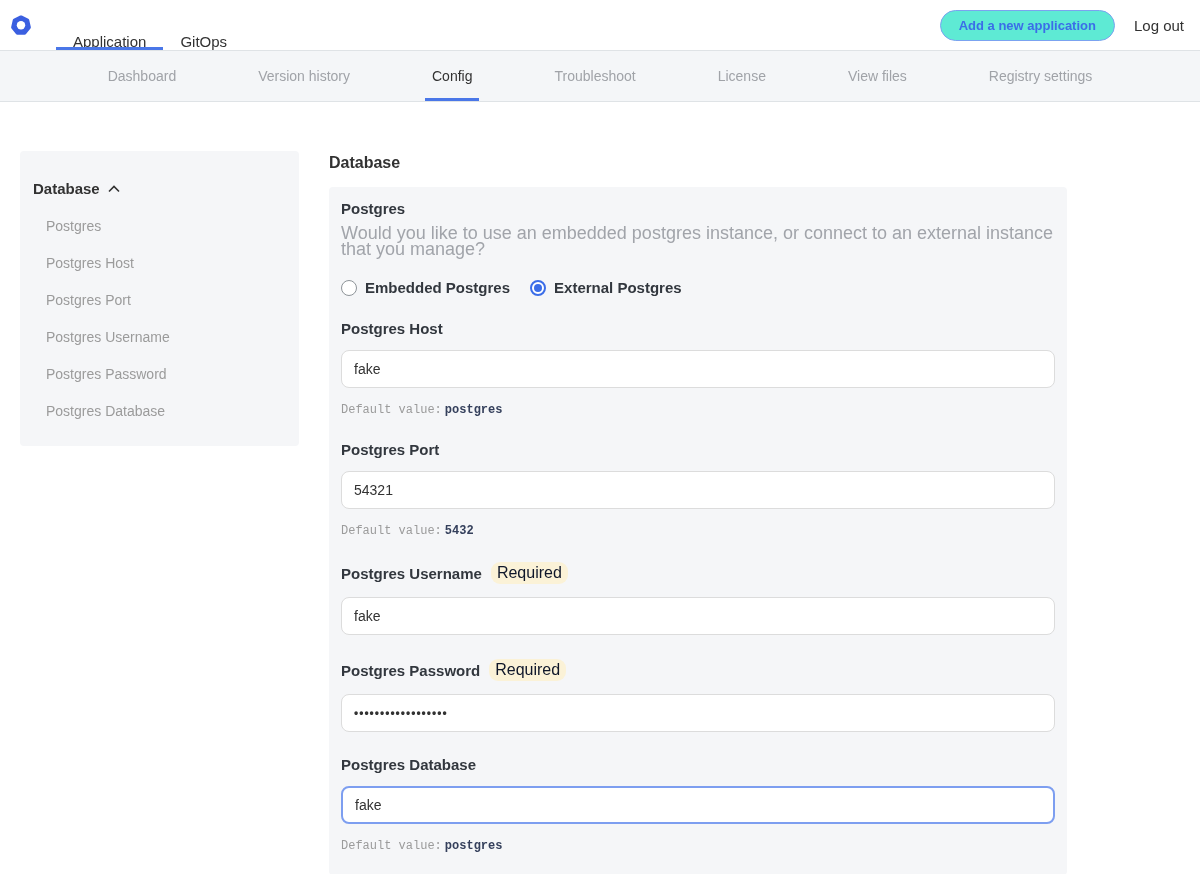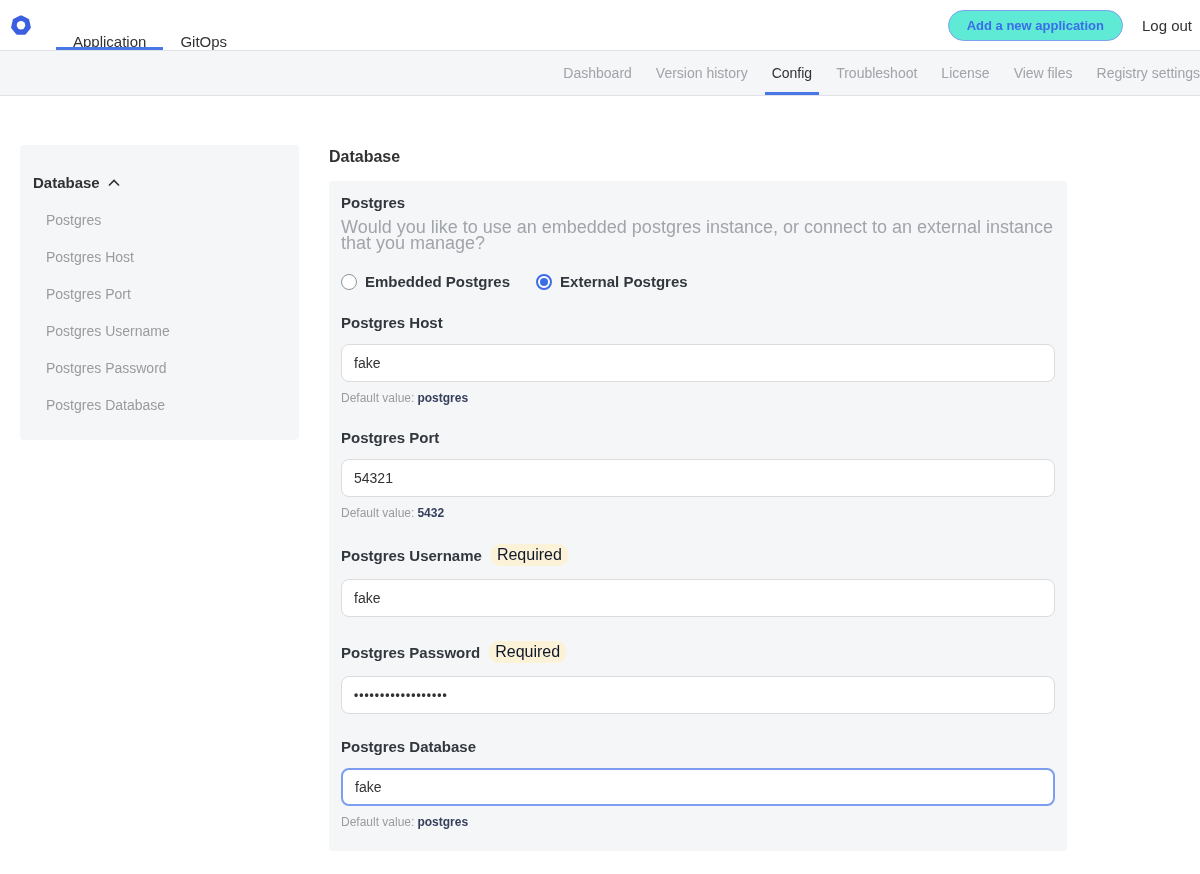--- a/index.html
+++ b/index.html
@@ -6,24 +6,24 @@
   html,body { width:1200px; height:874px; background:#fff; font-family:"Liberation Sans", sans-serif; overflow:hidden; }
 
   
   .topnav { height:50px; display:flex; align-items:stretch; background:#fff; position:relative; }
   .logo-wrap { align-self:center; margin-left:10px; width:22px; height:23px; display:flex; align-items:center; }
   .top-tabs { display:flex; margin-left:24px; }
   .top-tab { position:relative; display:flex; align-items:flex-end; padding:0 17px; font-size:15px; color:#323232; font-weight:500; cursor:pointer; }
   .top-tab.active::after { content:""; position:absolute; left:0; right:0; bottom:0; height:3px; background:#4a77e8; }
   .topnav-right { margin-left:auto; display:flex; align-items:center; }
   .add-app-btn { height:31px; border:1px solid #7ba3f0; border-radius:16px; background:#5eead4; color:#3b6de8; font-weight:bold; font-size:13px; padding:0 18px; margin-right:19px; cursor:pointer; font-family:"Liberation Sans", sans-serif; }
-  .logout { font-size:15px; color:#323232; margin-right:8px; cursor:pointer; }
+  .logout { font-size:15px; color:#323232; margin-right:16px; cursor:pointer; }
 
   
-  .subnav { height:46px; background:#f4f6f8; border-top:1px solid #dfe3e6; border-bottom:1px solid #dfe3e6; display:flex; justify-content:flex-end; gap:24px; }
+  .subnav { height:52px; background:#f4f6f8; border-top:1px solid #dfe3e6; border-bottom:1px solid #dfe3e6; display:flex; justify-content:center; gap:82px; }
   .subnav-item { position:relative; display:flex; align-items:center; height:100%; font-size:14px; color:#a0a3a8; cursor:pointer; }
   .subnav-item.active { color:#323232; font-weight:500; }
   .subnav-item.active::after { content:""; position:absolute; left:-7px; right:-7px; bottom:0; height:3px; background:#4a77e8; }
 
   
   .content { display:flex; align-items:flex-start; padding-left:20px; }
 
   .sidebar { width:279px; background:#f5f6f8; border-radius:4px; margin-top:49px; padding:29px 16px 27px 13px; }
   .sidebar-group-header { display:flex; align-items:center; gap:8px; font-size:15px; font-weight:bold; color:#323232; cursor:pointer; }
   .sidebar-items { margin-top:21px; }
@@ -32,33 +32,33 @@
 
   .main { margin-left:30px; margin-top:52px; width:738px; }
   .main-title { font-size:16px; font-weight:bold; color:#323232; }
 
   .panel { margin-top:15px; background:#f5f6f8; border-radius:4px; padding:13px 12px 22px 12px; }
 
   .item-label { font-size:15px; font-weight:bold; color:#32373e; display:flex; align-items:center; gap:9px; }
   .required-badge { font-size:16px; font-weight:normal; color:#0f172a; background:#fbf2d7; padding:2px 6px; border-radius:9px; }
   .item-desc { margin-top:8px; font-size:18px; color:#a1a4aa; line-height:16px; }
 
-  .radio-row { margin-top:22px; display:flex; align-items:center; gap:26px;text-align:center; }
+  .radio-row { margin-top:22px; display:flex; align-items:center; gap:20px;text-align:center; }
   .radio-option { display:flex; align-items:center; gap:8px; cursor:pointer; }
   .radio-circle { width:16px; height:16px; border-radius:50%; border:1px solid #8e9499; background:#fff; display:inline-flex; align-items:center; justify-content:center; }
   .radio-circle.checked { border:2px solid #3b6de8; }
   .radio-circle.checked .dot { width:8px; height:8px; border-radius:50%; background:#3b6de8; }
   .radio-label { font-size:15px; font-weight:bold; color:#32373e; }
 
   .field-group { margin-top:24px; }
   .field-group .item-label { margin-bottom:13px; }
   .text-input { width:100%; height:38px; border:1px solid #dcdcdc; border-radius:8px; background:#fff; padding:0 12px; font-size:14px; color:#323232; font-family:"Liberation Sans", sans-serif; outline:none; }
   .text-input.masked { font-size:12px; letter-spacing:1px; font-weight:bold; }
   .text-input.focused { border:2px solid #7d9ef0; }
-  .helper { margin-top:9px; font-size:12px; color:#9b9b9b; }
+  .helper { margin-top:15px; font-size:12px; color:#9b9b9b;font-family:Liberation Mono, monospace; }
   .helper b { color:#35405c; margin-left:3px; }
 </style>
 </head>
 <body>
 
 <div class="topnav">
   <div class="logo-wrap">
     <svg width="22" height="23" viewBox="0 0 24 24">
       <polygon points="12,3 19.04,6.39 20.77,14 15.91,20.11 8.09,20.11 3.23,14 4.96,6.39" fill="#3b5fe0" stroke="#3b5fe0" stroke-width="4" stroke-linejoin="round"></polygon>
       <circle cx="12" cy="11.8" r="4.6" fill="#ffffff"></circle>

